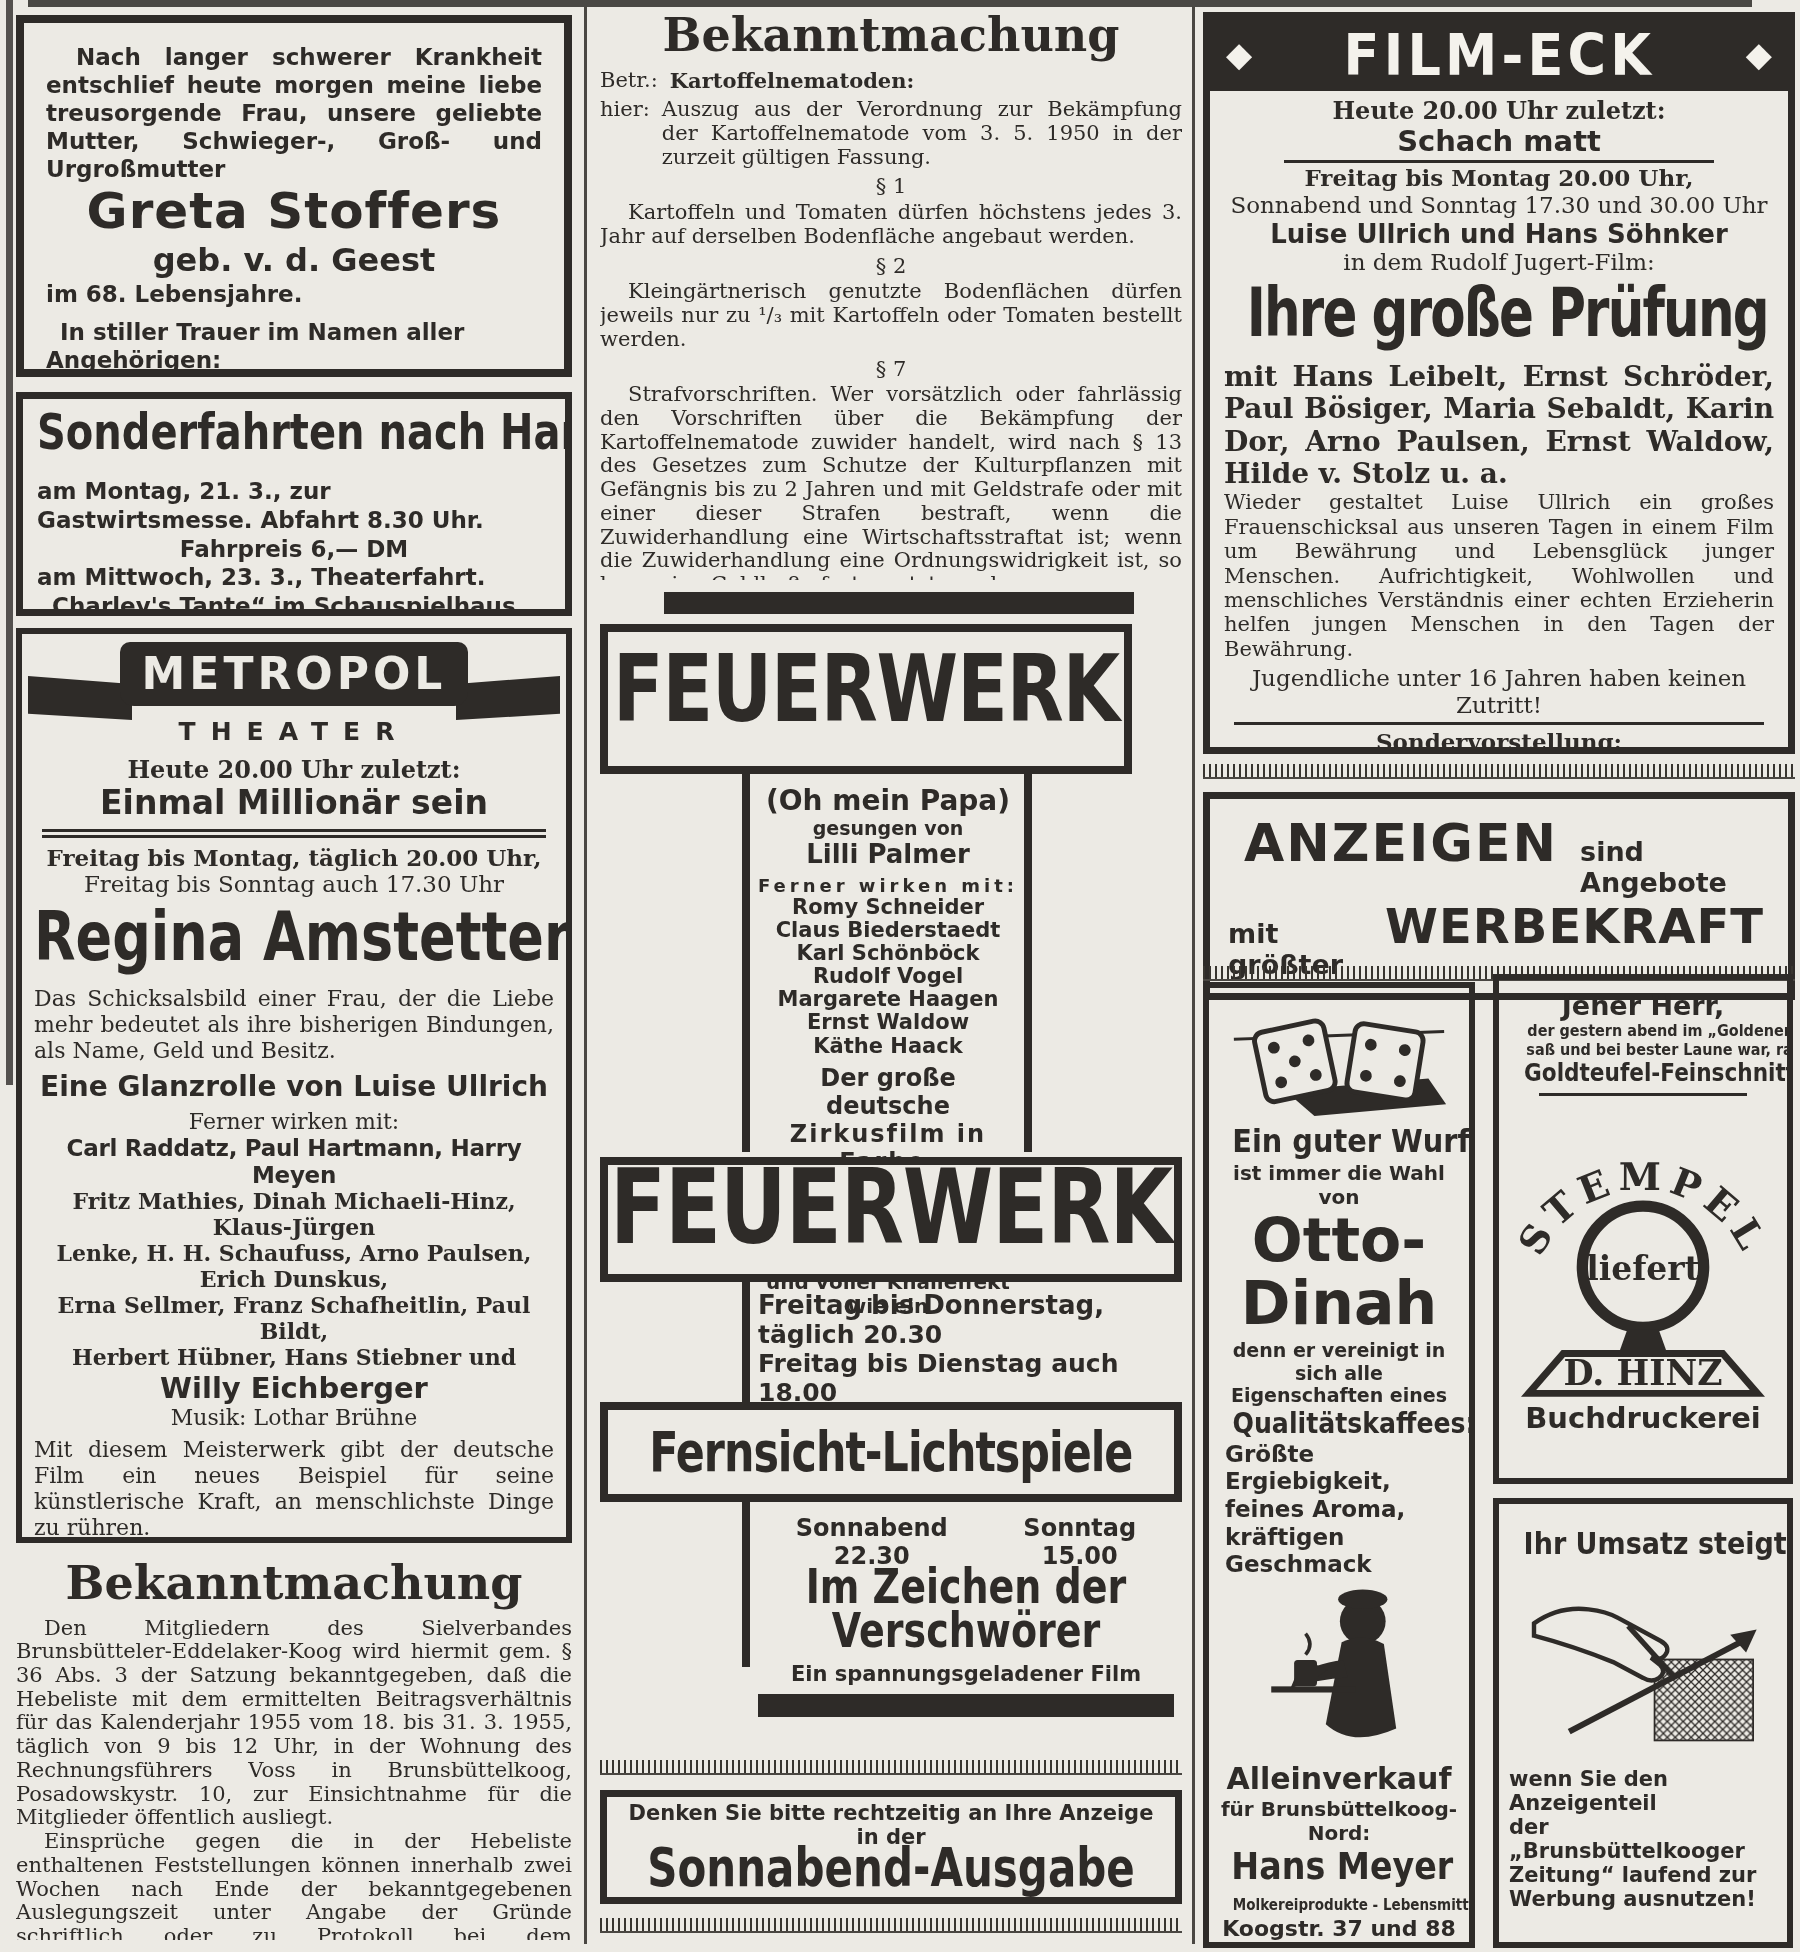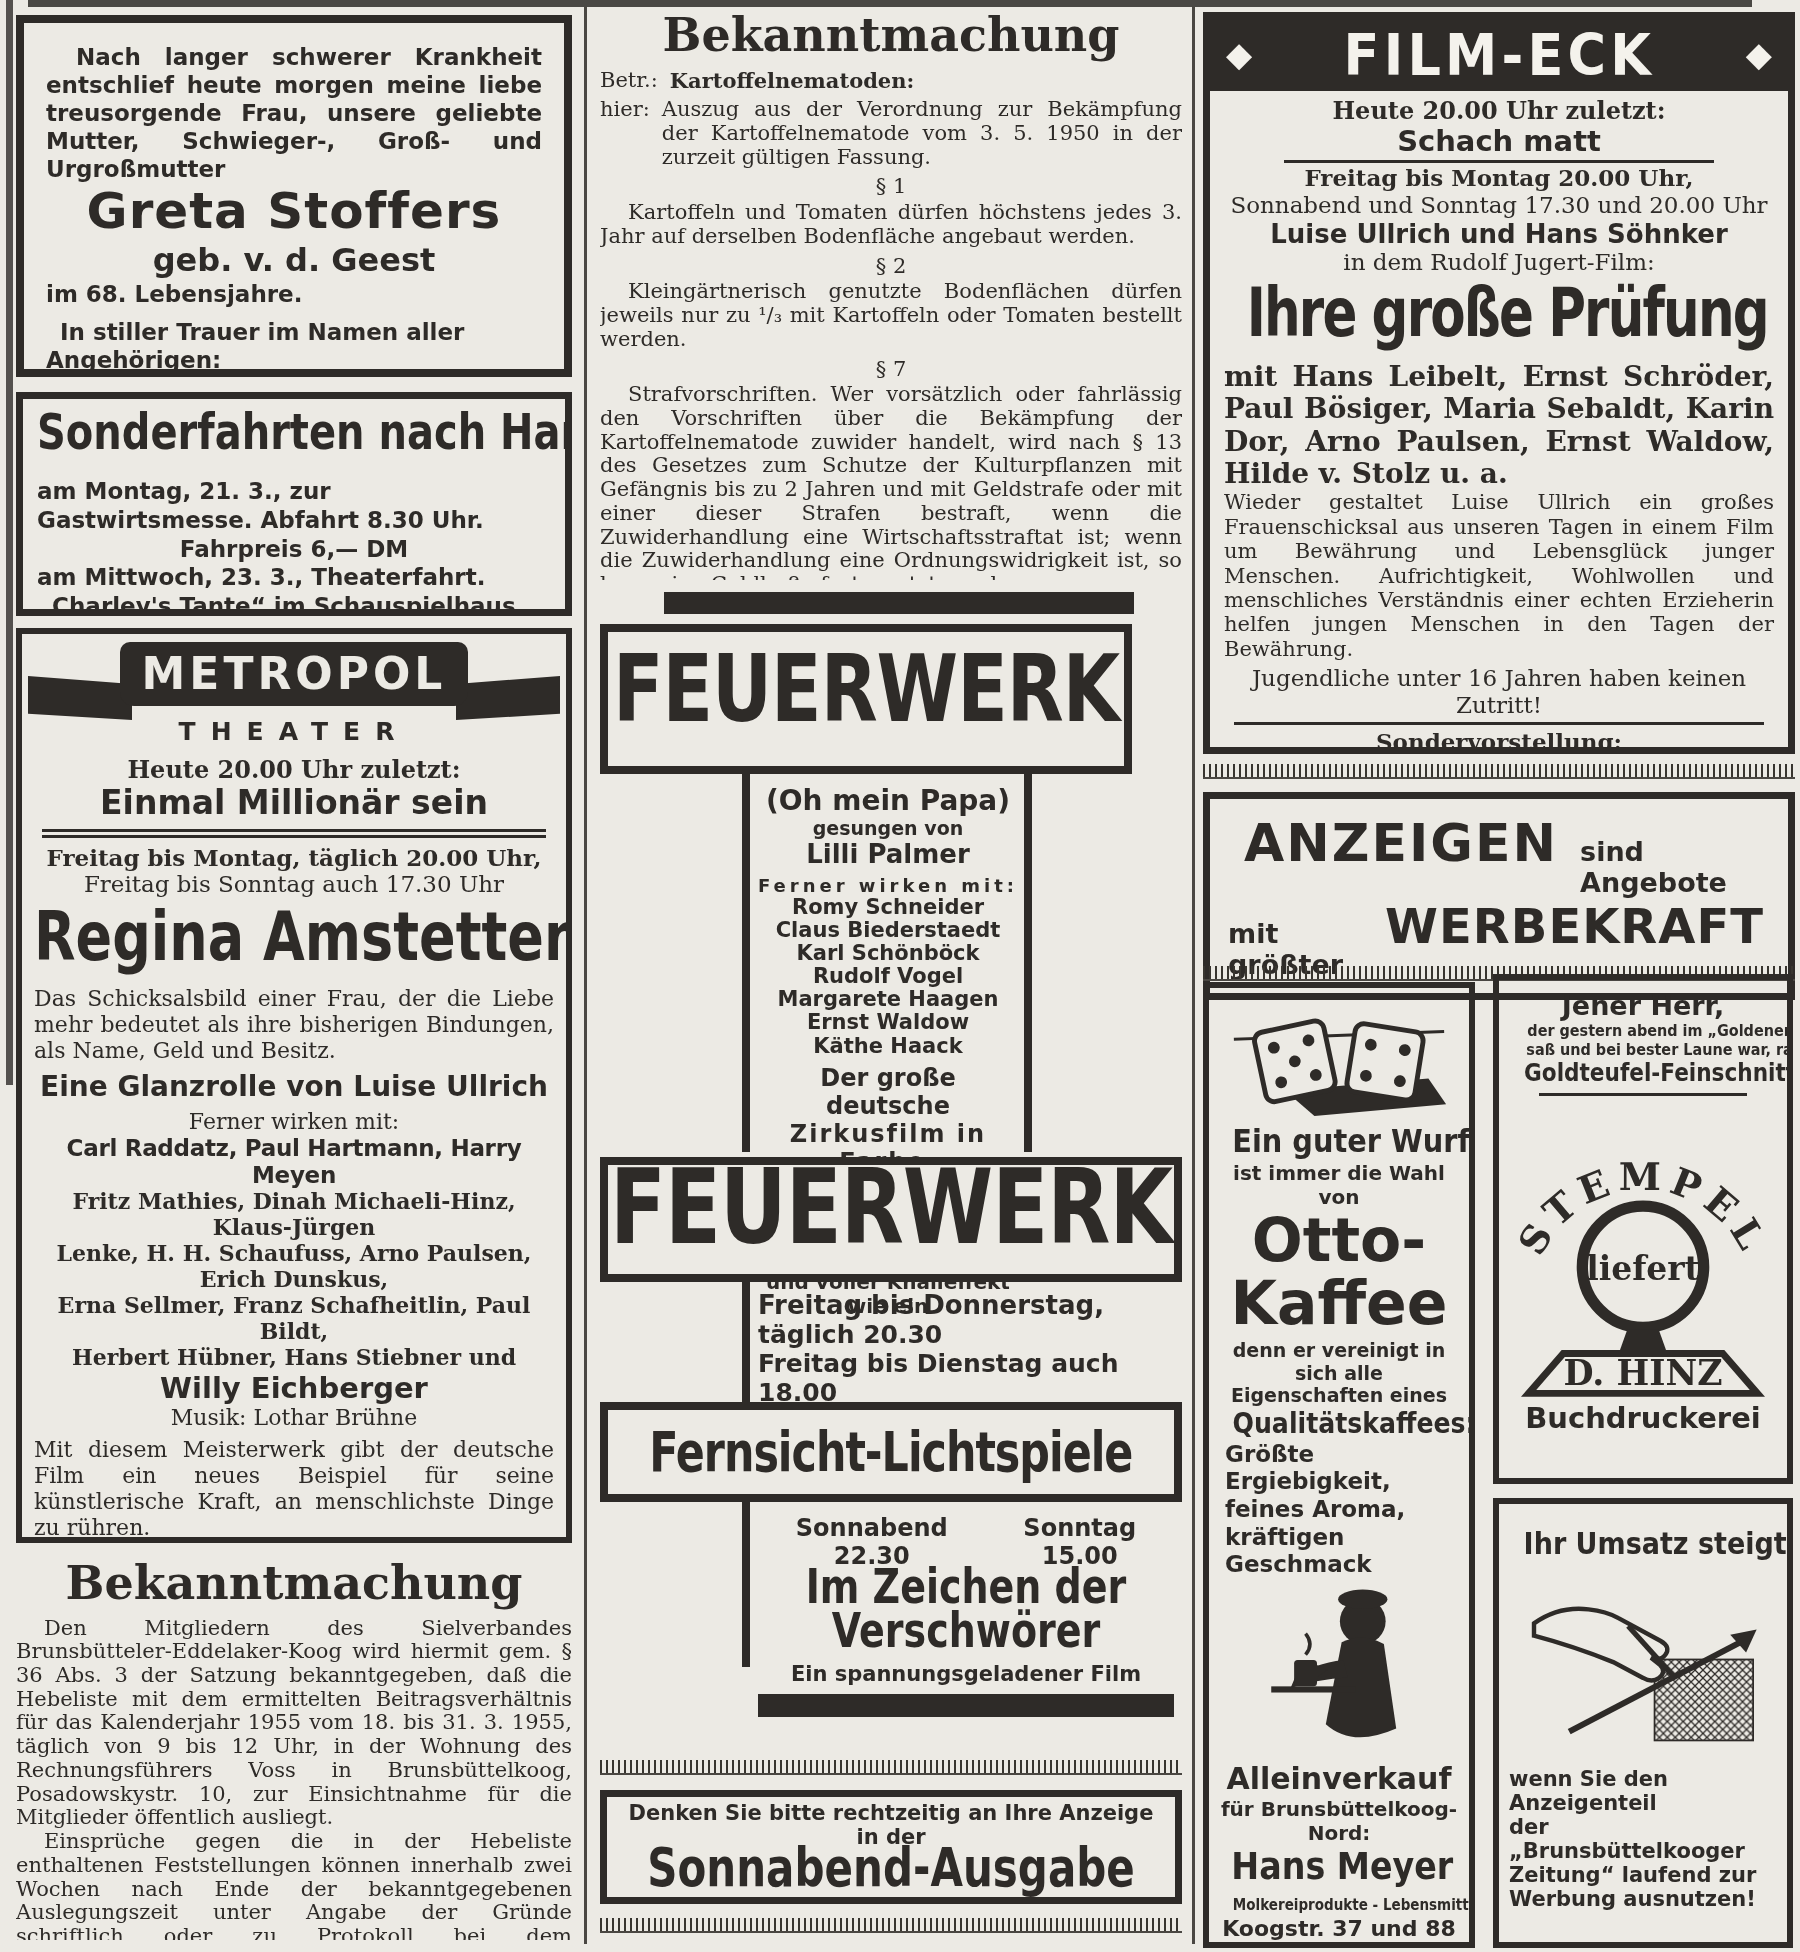--- a/index.html
+++ b/index.html
@@ -243,21 +243,21 @@
       <div class="fe-banner">
         <span class="dia">◆</span>
         <span class="t">FILM-ECK</span>
         <span class="dia">◆</span>
       </div>
       <div class="fe-in">
         <div class="serb" style="font-size:24px">Heute 20.00 Uhr zuletzt:</div>
         <div class="sb" style="font-size:29px">Schach matt</div>
         <div class="rule" style="margin:2px 60px"></div>
         <div class="serb" style="font-size:23px">Freitag bis Montag 20.00 Uhr,</div>
-        <div style="font-size:23px">Sonnabend und Sonntag 17.30 und 20.00 Uhr</div>
+        <div style="font-size:23px">Sonnabend und Sonntag 17.30 und 30.00 Uhr</div>
         <div class="sb" style="font-size:26px">Luise Ullrich und Hans Söhnker</div>
         <div style="font-size:23px">in dem Rudolf Jugert-Film:</div>
         <div style="margin:12px 0 8px"><span class="cond2 sb" style="font-size:56px;letter-spacing:-2px">Ihre große Prüfung</span></div>
         <p class="jus serb" style="font-size:28px">mit Hans Leibelt, Ernst Schröder, Paul Bösiger, Maria Sebaldt, Karin Dor, Arno Paulsen, Ernst Waldow, Hilde v. Stolz u. a.</p>
         <p class="jus" style="font-size:21px">Wieder gestaltet Luise Ullrich ein großes Frauenschicksal aus unseren Tagen in einem Film um Bewährung und Lebensglück junger Menschen. Aufrichtigkeit, Wohlwollen und menschliches Verständnis einer echten Erzieherin helfen jungen Menschen in den Tagen der Bewährung.</p>
         <div style="font-size:23px;margin-top:4px">Jugendliche unter 16 Jahren haben keinen Zutritt!</div>
         <div class="rule"></div>
         <div class="serb" style="font-size:23px">Sondervorstellung:</div>
         <div class="serb" style="font-size:22px">Sonnabend 22.15 und Sonntag 15.00 Uhr</div>
         <div class="sb" style="font-size:30px">Der Vagabund von Texas</div>
@@ -296,21 +296,21 @@
           <rect x="127" y="30" width="70" height="70" rx="9" fill="#eceae4" stroke="#2e2b28" stroke-width="5"></rect>
           <circle cx="145" cy="50" r="6" fill="#2e2b28"></circle>
             <circle cx="180" cy="50" r="6" fill="#2e2b28"></circle>
           <circle cx="145" cy="82" r="6" fill="#2e2b28"></circle>
             <circle cx="180" cy="82" r="6" fill="#2e2b28"></circle>
         </g>
       </svg>
       <div><span class="fit sb" style="font-size:32px">Ein guter Wurf</span></div>
       <div class="sb" style="font-size:20px">ist immer die Wahl von</div>
       <div class="sb" style="font-size:60px;line-height:1.05">Otto-</div>
-      <div class="sb" style="font-size:60px;line-height:1.05">Kaffee</div>
+      <div class="sb" style="font-size:60px;line-height:1.05">Dinah</div>
       <div class="sb" style="font-size:19px;margin-top:4px">denn er vereinigt in sich alle</div>
       <div class="sb" style="font-size:19px">Eigenschaften eines</div>
       <div><span class="fit sb" style="font-size:28px">Qualitätskaffees:</span></div>
       <div class="sb" style="font-size:23px;text-align:left;padding-left:6px">Größte Ergiebigkeit,</div>
       <div class="sb" style="font-size:23px;text-align:left;padding-left:6px">feines Aroma,</div>
       <div class="sb" style="font-size:23px;text-align:left;padding-left:6px">kräftigen Geschmack</div>
       <svg width="160" height="176" viewBox="0 0 170 200">
         <circle cx="112" cy="48" r="26" fill="#2e2b28"></circle>
         <ellipse cx="112" cy="23" rx="28" ry="11" fill="#2e2b28"></ellipse>
         <path d="M88,72 Q112,60 136,74 L150,170 Q100,192 70,165 Z" fill="#2e2b28"></path>

